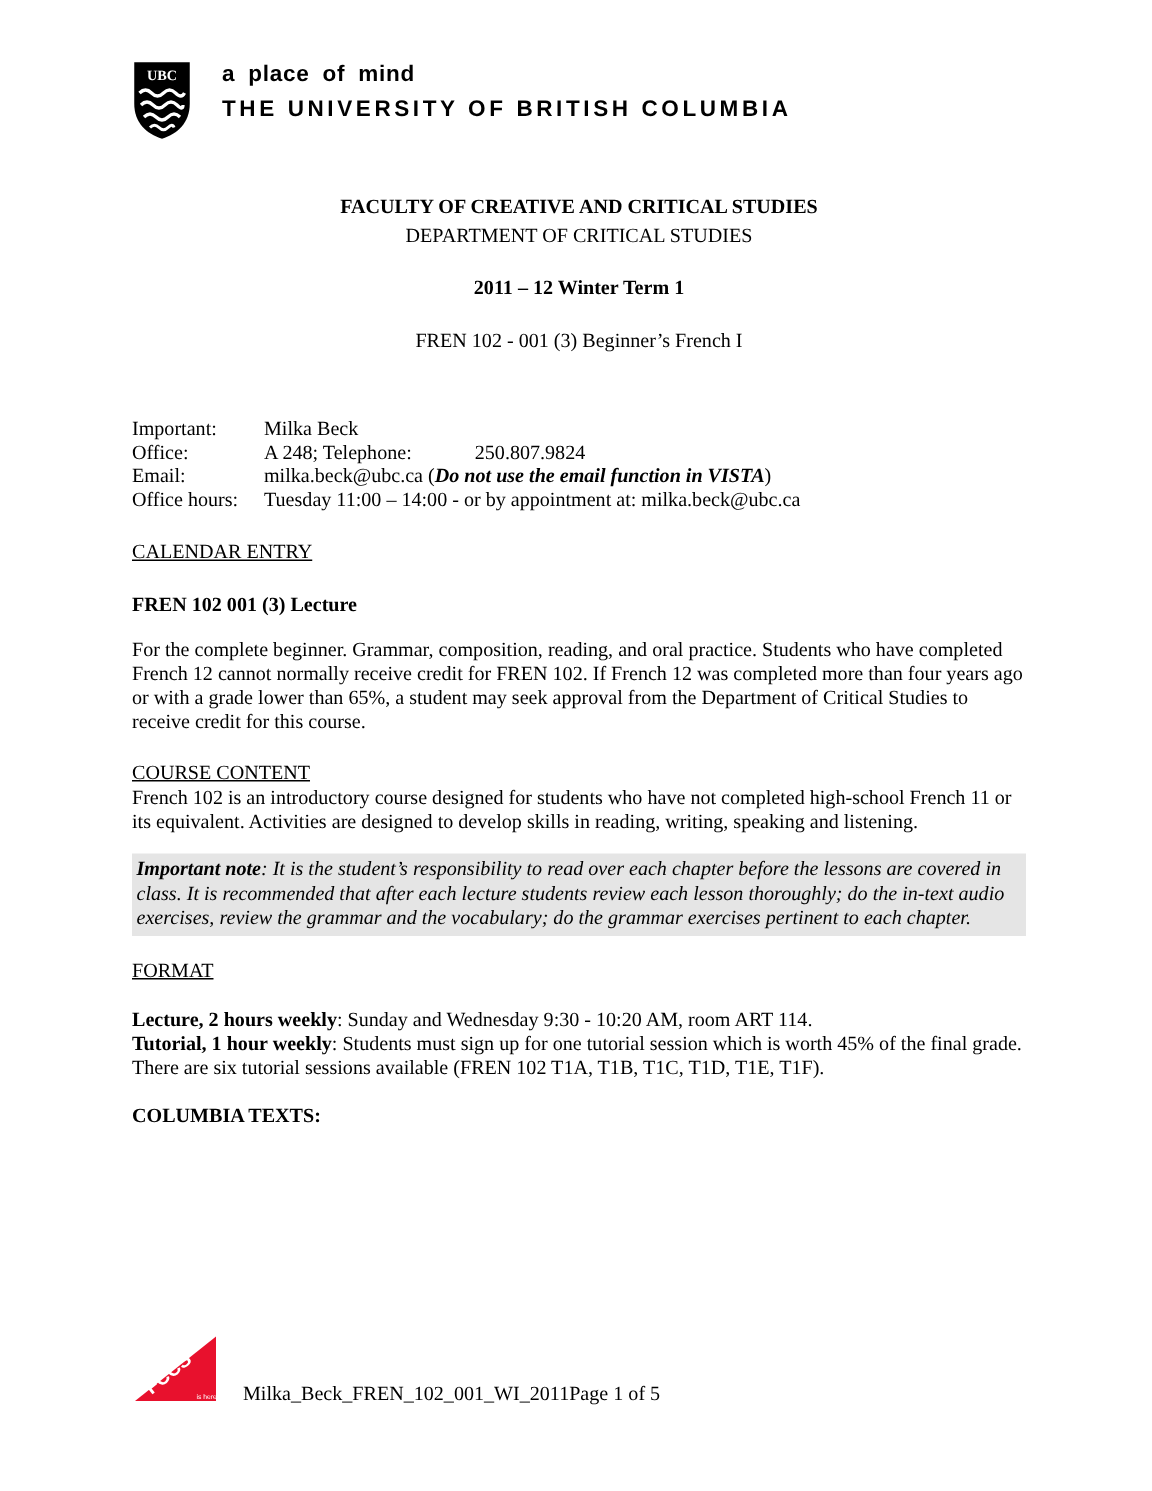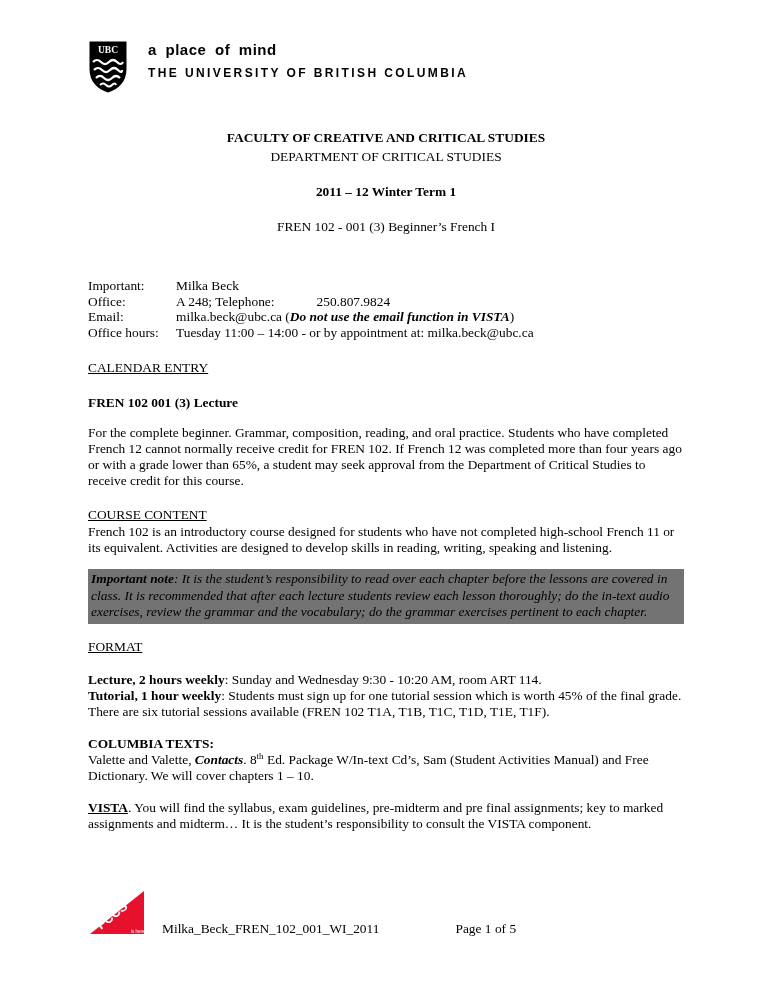--- a/index.html
+++ b/index.html
@@ -12,47 +12,47 @@
   }
   .b { font-weight:bold; }
   .i { font-style:italic;font-weight:bold; }
   .bi { font-weight:bold; font-style:italic; }
   .u { text-decoration:underline; }
 
   
   .brand { display:flex; gap:20px; align-items:flex-start; }
   .brand-text { padding-top:2px; }
   .tagline { font-family:"Liberation Sans", sans-serif; font-weight:bold; font-size:15px; letter-spacing:0.5px; word-spacing:4px; }
-  .university { font-family:"Liberation Sans", sans-serif; font-weight:bold; font-size:12px; letter-spacing:2.4px; margin-top:7px; }
+  .university { font-family:"Liberation Sans", sans-serif; font-weight:bold; font-size:15px; letter-spacing:2.4px; margin-top:7px; }
 
   
   .titles { text-align:center; margin-top:30px; }
   .titles .line { line-height:19px; }
   .mt17 { margin-top:16px; }
 
   
   .contact { margin-top:42px; }
   .crow { display:flex; line-height:15.5px; }
   .clabel { width:88px; flex:none; }
   .phone { margin-left:42px; }
 
   
   .sec-head { margin-top:18px; }
   .para { margin-top:14px; }
   .tight { margin-top:1px; }
   .note-box {
-    margin-top:13px; background:#737373; font-style:italic;
+    margin-top:13px; background:#e5e5e5; font-style:italic;
     padding:2px 5px 3px 3px; line-height:16.5px;
   }
   sup { font-size:9px; line-height:0; }
 
   
   .footer { position:absolute; left:88px; top:888px; display:flex; align-items:flex-end; }
   .footer-filename { margin-left:16px; margin-bottom:3px; }
-  .footer-page { margin-left:76px; margin-bottom:3px; }
+  .footer-page { margin-bottom:3px; }
 </style>
 </head>
 <body>
 
 <div class="page">
 
   <div class="brand">
     <span>
       <svg width="40" height="54" viewBox="0 0 40 54">
         <path d="M1.5 1.5 H38.5 V29 C38.5 42 30.5 49 20 52.5 C9.5 49 1.5 42 1.5 29 Z" fill="#000"></path>
@@ -109,27 +109,21 @@
 
   <div class="sec-head" style="margin-top:15px;"><span class="u">FORMAT</span></div>
   <div class="para" style="margin-top:17px;">
     <span class="b">Lecture, 2 hours weekly</span><span>: Sunday and Wednesday 9:30 - 10:20 AM, room ART 114.</span>
   </div>
   <div>
     <span class="b">Tutorial, 1 hour weekly</span><span>: Students must sign up for one tutorial session which is worth 45% of the final grade.  There are six tutorial sessions available (FREN 102 T1A, T1B, T1C, T1D, T1E, T1F).</span>
   </div>
 
   <div class="b" style="margin-top:16px;">COLUMBIA TEXTS:</div>
-  <div>
-    <span>Valette and Valette, </span><span class="i">Contacts</span><span>. 8</span><sup>th</sup><span> Ed. Package W/In-text Cd’s, Sam (Student Activities Manual) and Free Dictionary.  We will cover chapters 1 – 10.</span>
-  </div>
 
-  <div class="para" style="margin-top:16px;">
-    <span class="b u">VISTA</span><span>. You will find the syllabus, exam guidelines, pre-midterm and pre final assignments; key to marked assignments and midterm…  It is the student’s responsibility to consult the VISTA component.</span>
-  </div>
 
   <div class="footer">
     <span>
       <svg width="58" height="48" viewBox="0 0 58 48">
         <polygon points="2,46 56,3 56,46" fill="#e8112d"></polygon>
         <text x="13" y="42" transform="rotate(-39 13 42)" fill="#ffffff" font-size="13" font-weight="bold" font-family="Liberation Sans, sans-serif">FCCS</text>
         <text x="43" y="44.5" fill="#ffffff" font-size="4.5" font-family="Liberation Sans, sans-serif">is here</text>
       </svg>
     </span>
     <span class="footer-filename">Milka_Beck_FREN_102_001_WI_2011</span>

